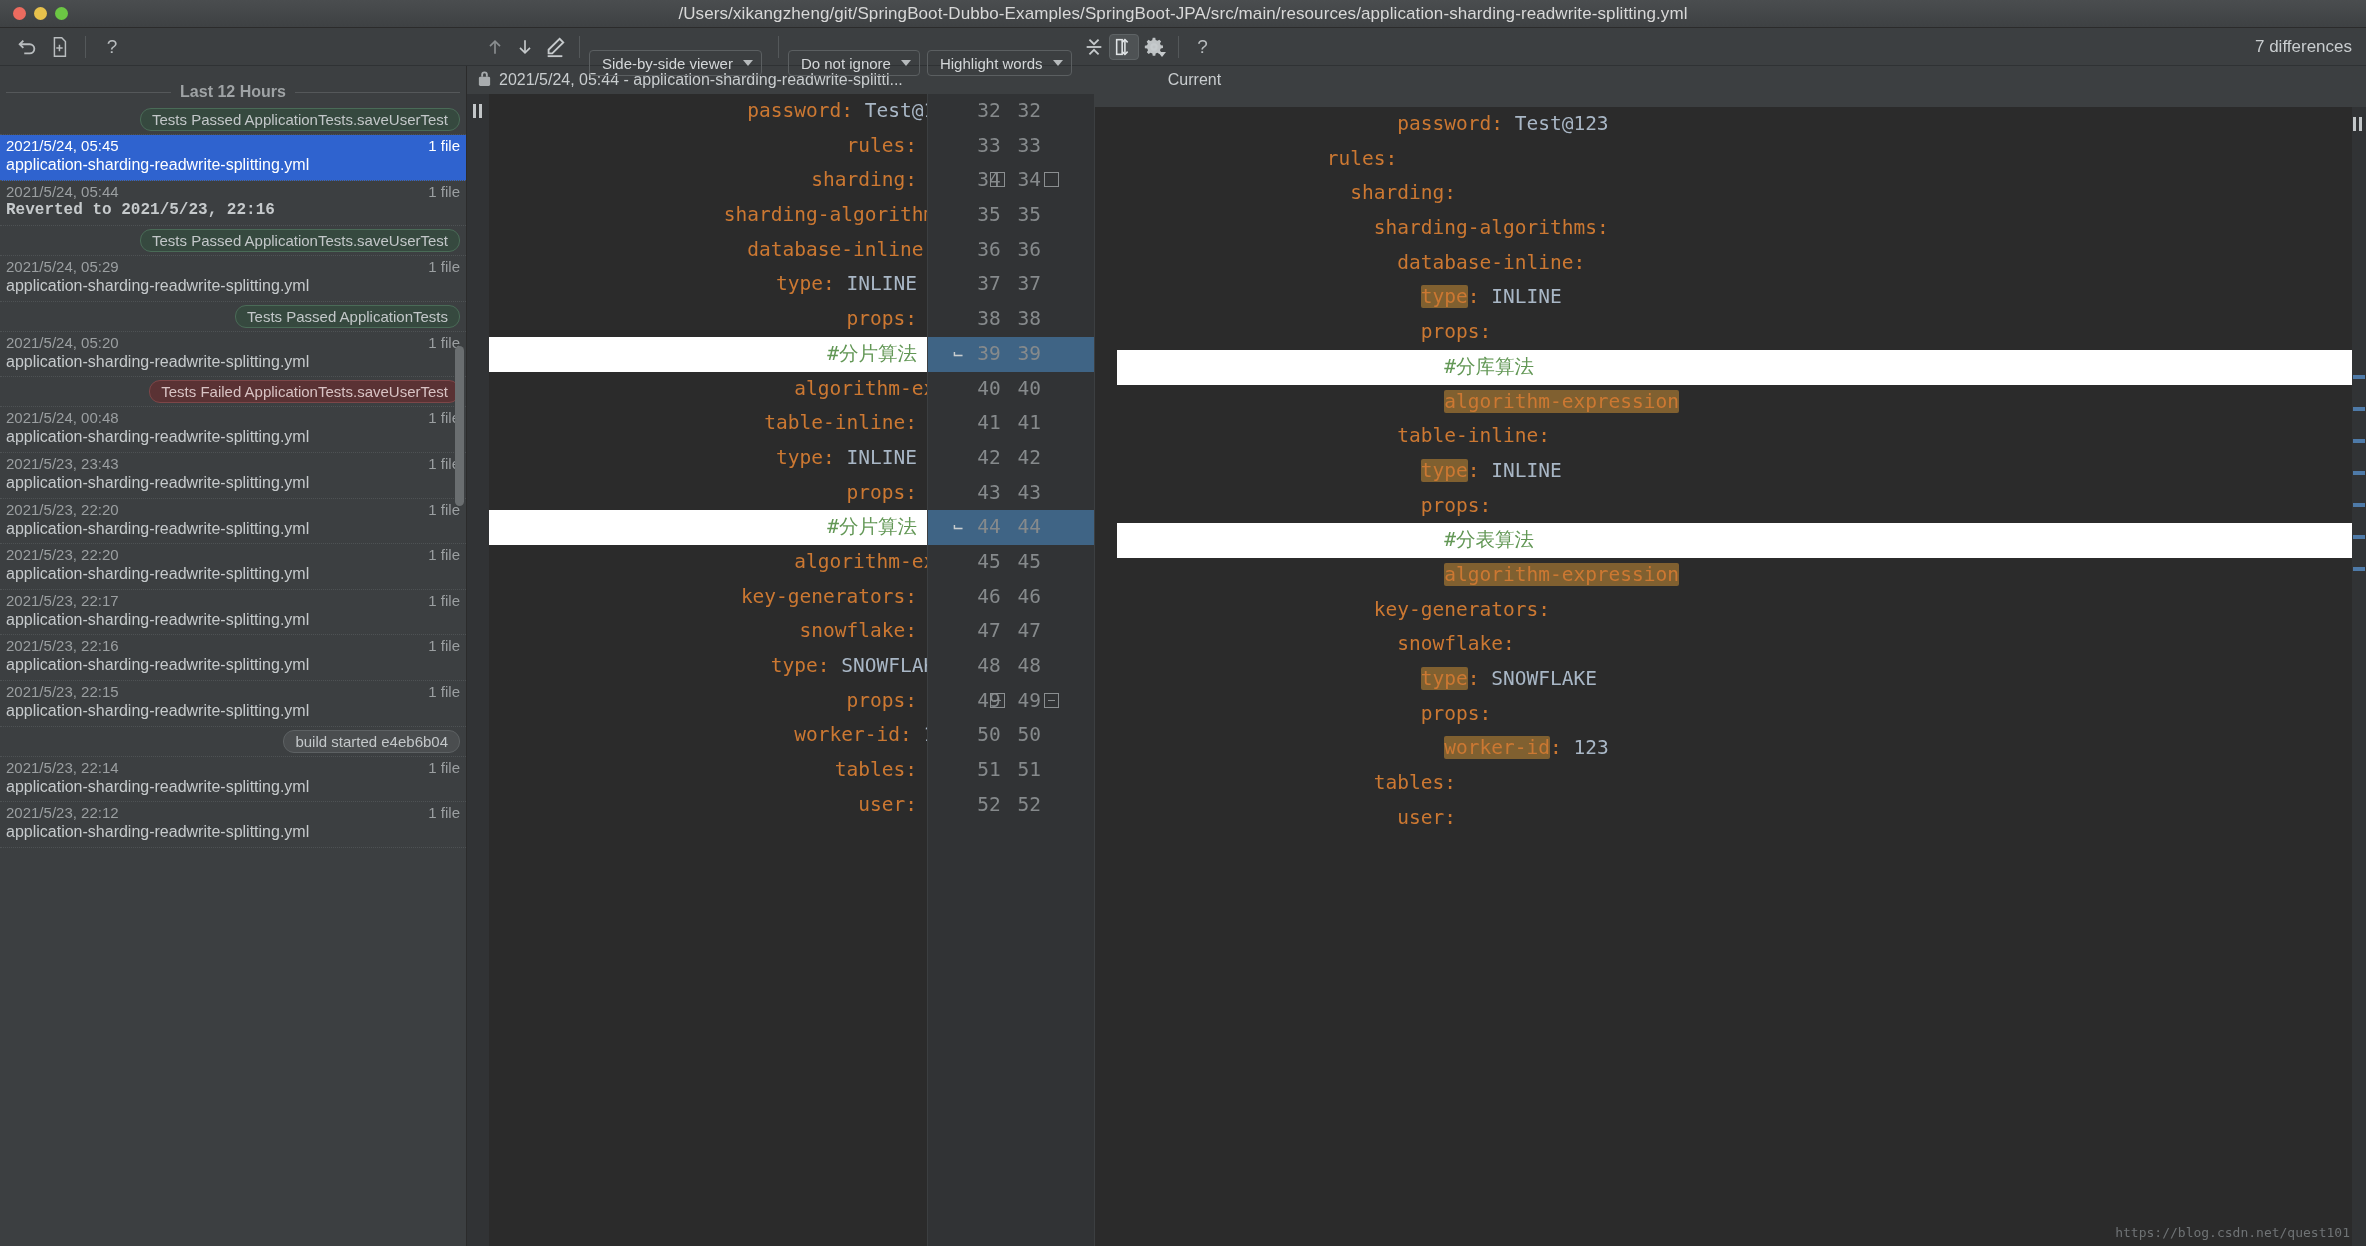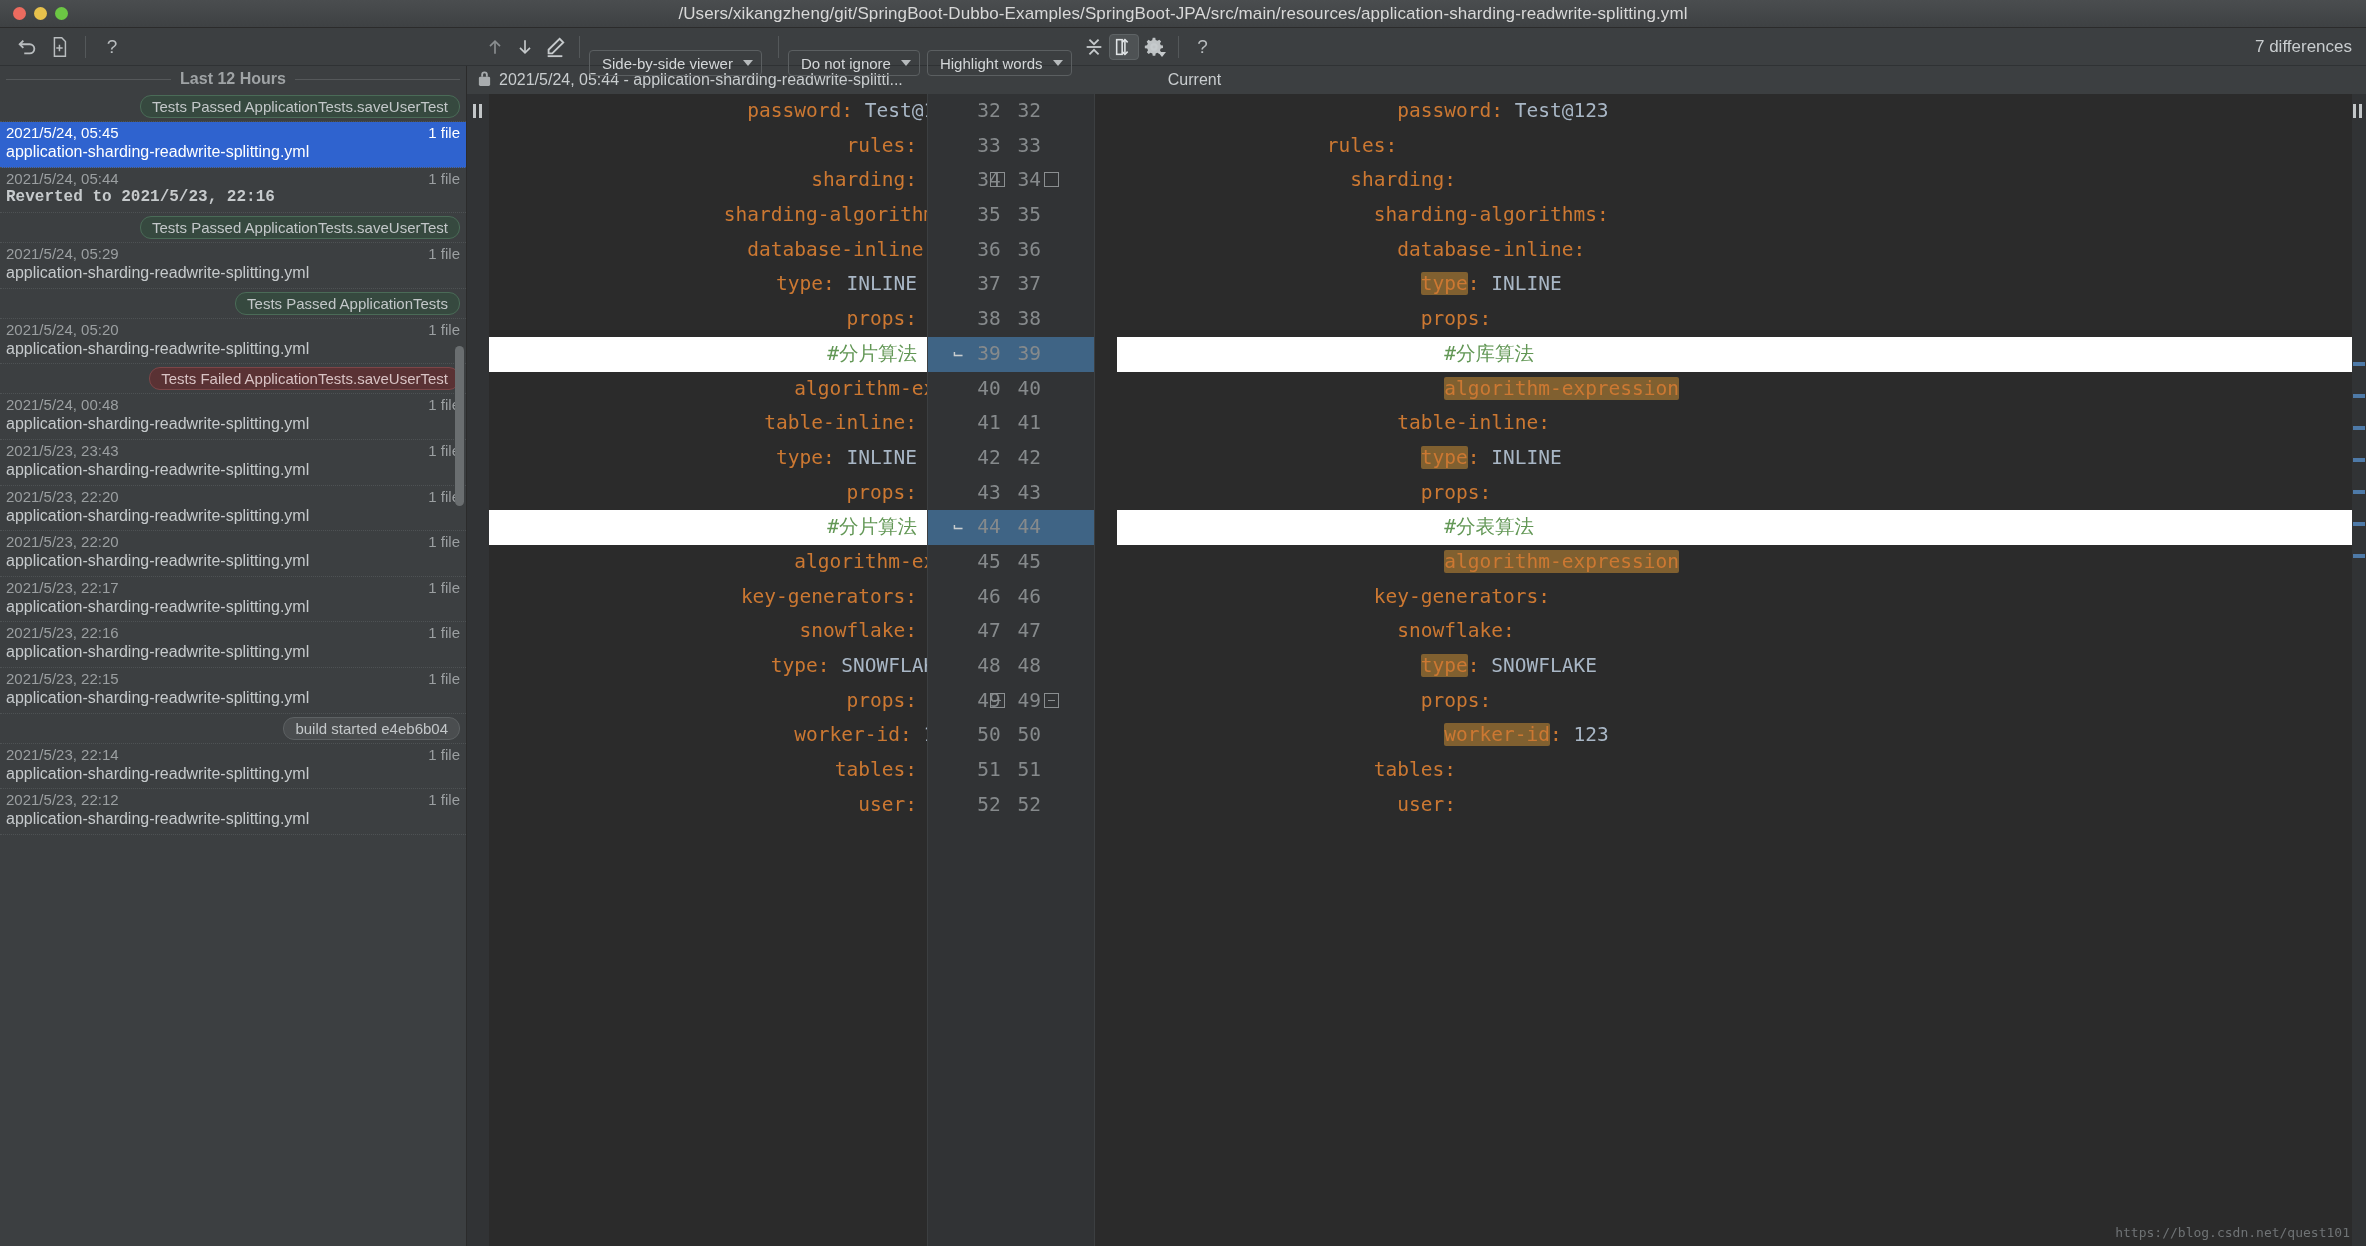--- a/index.html
+++ b/index.html
@@ -71,21 +71,21 @@
   #body { display: flex; height: calc(1246px - 28px - 38px); }
 
   
   #sidebar {
     width: 467px; background: #3c3f41; position: relative;
     overflow: hidden; flex: none;
     border-right: 1px solid #2b2b2b;
   }
   .group-header {
     height: 26px; display: flex; align-items: center; justify-content: center;
-    gap: 9px; padding: 0 6px;
+    gap: 9px; padding: 0 6px; margin-top: 13px;
   }
   .group-header .line { flex: 1; height: 1px; background: #55585a; }
   .group-header .gtxt { font-size: 16px; font-weight: bold; color: #9fa3a5; }
 
   .badge-row {
     height: 30px; display: flex; align-items: center; justify-content: flex-end;
     padding-right: 6px;
     border-bottom: 1px dotted #4e5254;
   }
   .badge {
@@ -126,21 +126,21 @@
   #diff-head .cur { margin-left: 258px; }
 
   #panes { flex: 1; display: flex; position: relative; overflow: hidden; }
 
   .codepane {
     background: #2b2b2b; position: relative; overflow: hidden;
     font-family: "DejaVu Sans Mono", monospace; font-size: 19.5px;
   }
   #leftpane { width: 460px; flex: none; }
   #gutter-wrap { width: 168px; flex: none; background: #313335; position: relative; }
-  #rightpane { flex: 1; min-width: 0; }
+  #rightpane { flex: 1; min-width: 0; margin-top: 13px; }
 
   .lpad { position: absolute; left: 0; top: 0; width: 22px; height: 100%;
           background: #313335; }
   .lpad .pausebar {
     position: absolute; top: 10px; left: 6px; width: 10px; height: 14px;
     background: transparent;
   }
   .pausebar::before, .pausebar::after {
     content: ""; position: absolute; top: 0; width: 3px; height: 14px;
     background: #c2c6c8;

